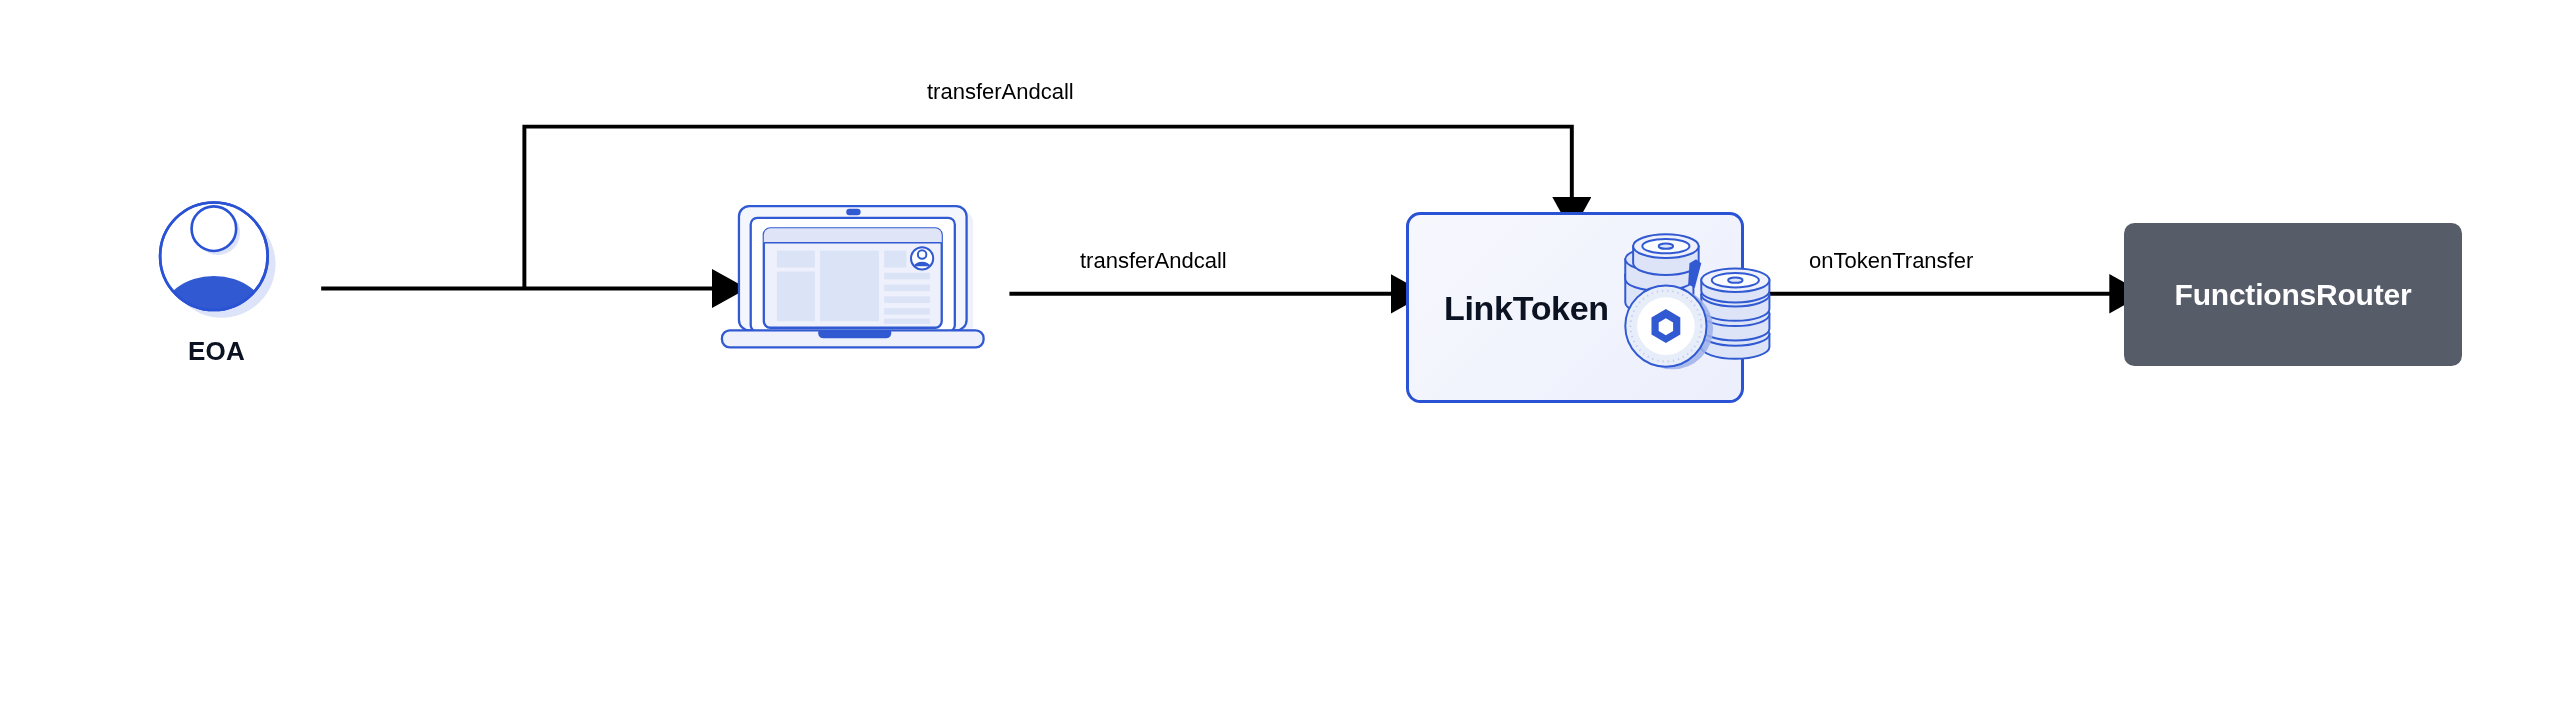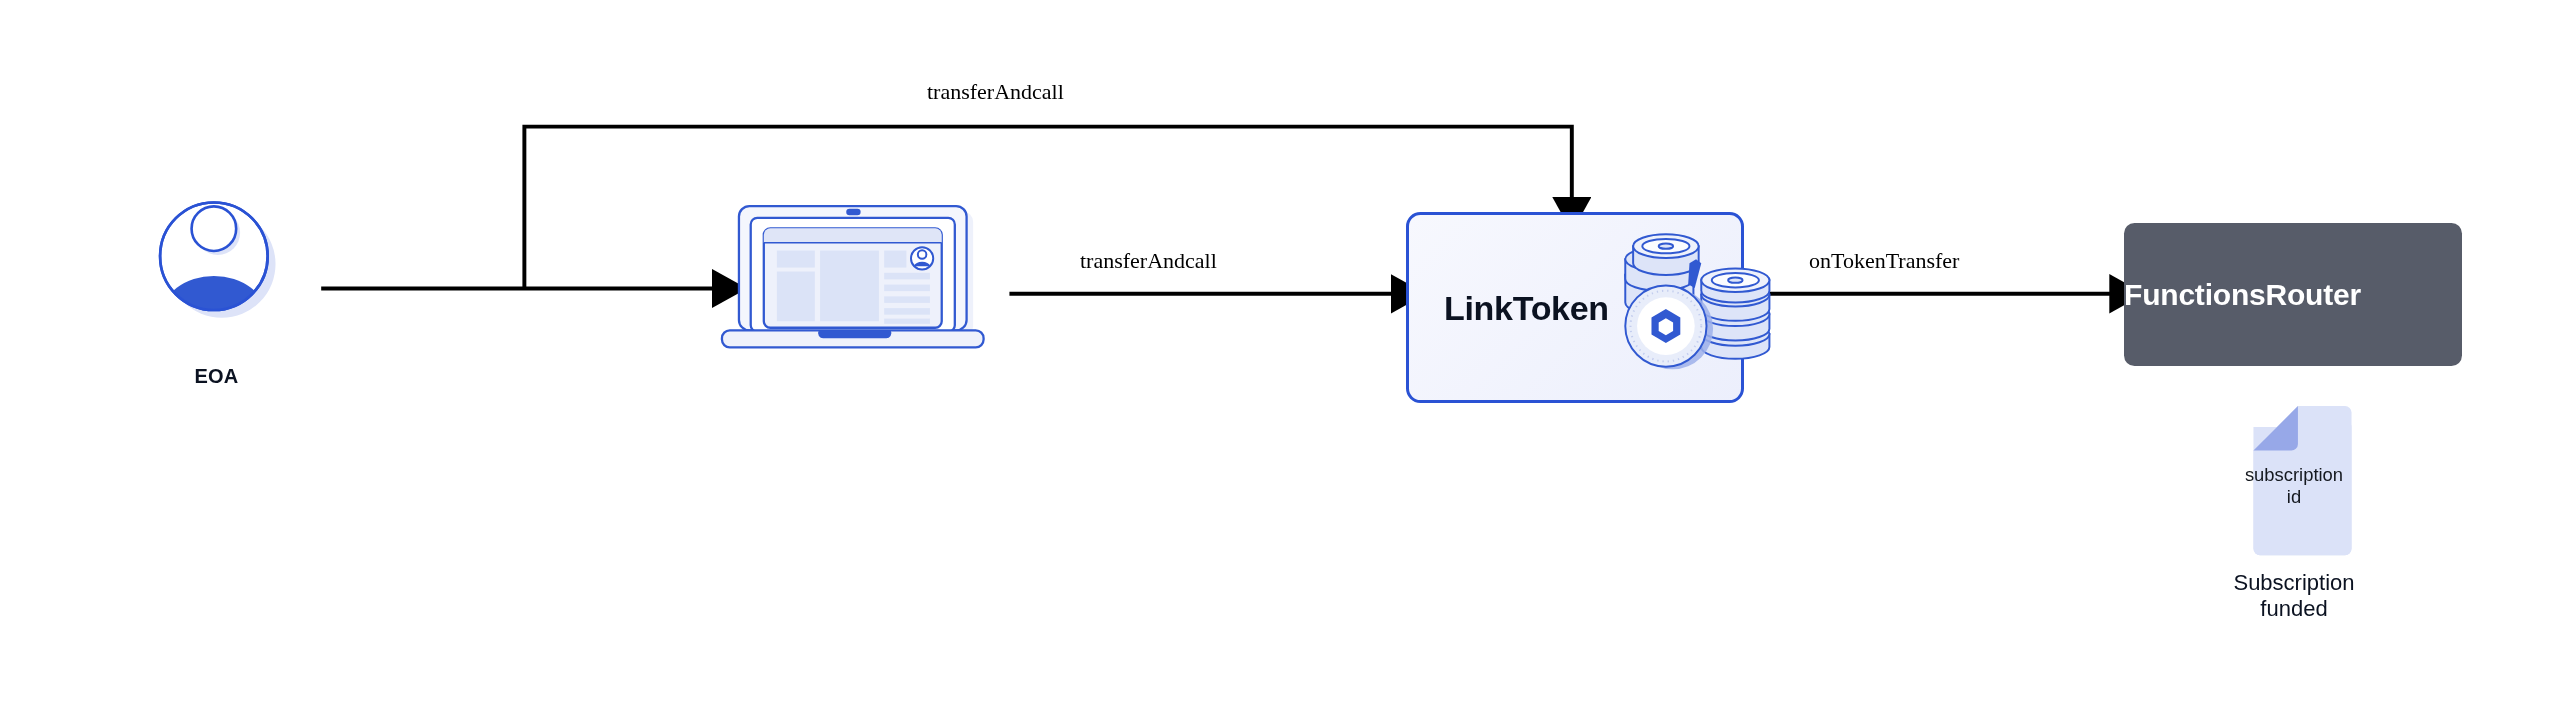--- a/index.html
+++ b/index.html
@@ -26,24 +26,24 @@
     width: 2576px;
     height: 718px;
   }
   .node {
     position: absolute;
   }
   
   #eoa-node { left: 105px; top: 197px; width: 223px; }
   #eoa-label {
     text-align: center;
-    font-size: 20px;
-    font-weight: bold;
-    color: #0b1221;
-    margin-top: 41px;
+    font-size: 26px;
+    font-weight: bold;
+    color: #0b1221;
+    margin-top: 12px;
     letter-spacing: 0.2px;
   }
   
   #app-node { left: 714px; top: 193px; width: 288px; }
   #app-label {
     text-align: center;
     font-size: 26px;
     font-weight: bold;
     color: #0b1221;
     margin-top: 18.4px;
@@ -81,20 +81,21 @@
   
   #router-box {
     left: 2124px;
     top: 223px;
     width: 338px;
     height: 143px;
     background: #575c69;
     border-radius: 10.5px;
     display: flex;
     align-items: center;
+    justify-content: center;
   }
   #router-label {
     font-size: 30px;
     font-weight: bold;
     color: #ffffff;
     letter-spacing: -0.2px;
     white-space: nowrap;
   }
   
   #doc-node { left: 2202px; top: 393px; width: 184px; }
@@ -116,21 +117,21 @@
     top: 177px;
     text-align: center;
     font-size: 22px;
     color: #0b1221;
     line-height: 1.2;
     white-space: pre-line;
   }
   
   .edge-label {
     position: absolute;
-    font-family: Liberation Serif, serif;
+    font-family: Liberation Sans, sans-serif;
     font-size: 22px;
     color: #000000;
     white-space: nowrap;
   }
   #label-top { left: 927px; top: 79px; }
   #label-mid { left: 1080px; top: 248px; }
   #label-right { left: 1809px; top: 248px; text-align: right; }
 </style>
 </head>
 <body>
@@ -255,32 +256,19 @@
       <circle cx="96" cy="148" r="44" fill="#ffffff"></circle>
       <path d="M96,122 l22,13 v26 l-22,13 l-22,-13 v-26 z" fill="#3159d1"></path>
       <path d="M96,136 l11,6.5 v13 l-11,6.5 l-11,-6.5 v-13 z" fill="#ffffff"></path>
     </svg>
   </div>
 
   <div class="node" id="router-box">
     <div id="router-label">FunctionsRouter</div>
   </div>
 
-  <div class="node" id="doc-node">
-    <svg width="184" height="170" viewBox="0 0 280 260">
-      <path d="M78,52 L140,52 A10,10 0 0 1 150,42 L218,42 A10,10 0 0 1 228,52 L228,238
-               A10,10 0 0 1 218,248 L88,248 A10,10 0 0 1 78,238 Z" fill="#dbe2f8"></path>
-      <path d="M78,88 L78,238 A10,10 0 0 0 88,248 L218,248 A10,10 0 0 0 228,238
-               L228,30 A10,10 0 0 0 218,20 L146,20 Z" fill="#dbe2f8"></path>
-      <path d="M146,20 L146,78 A10,10 0 0 1 136,88 L78,88 Z" fill="#97a8e8"></path>
-    </svg>
-    <div id="doc-text">subscription
-id</div>
-    <div id="doc-caption">Subscription
-funded</div>
-  </div>
 
   <div class="edge-label" id="label-top">transferAndcall</div>
   <div class="edge-label" id="label-mid">transferAndcall</div>
   <div class="edge-label" id="label-right">onTokenTransfer</div>
 
 </div>
 
 
 </body></html>

